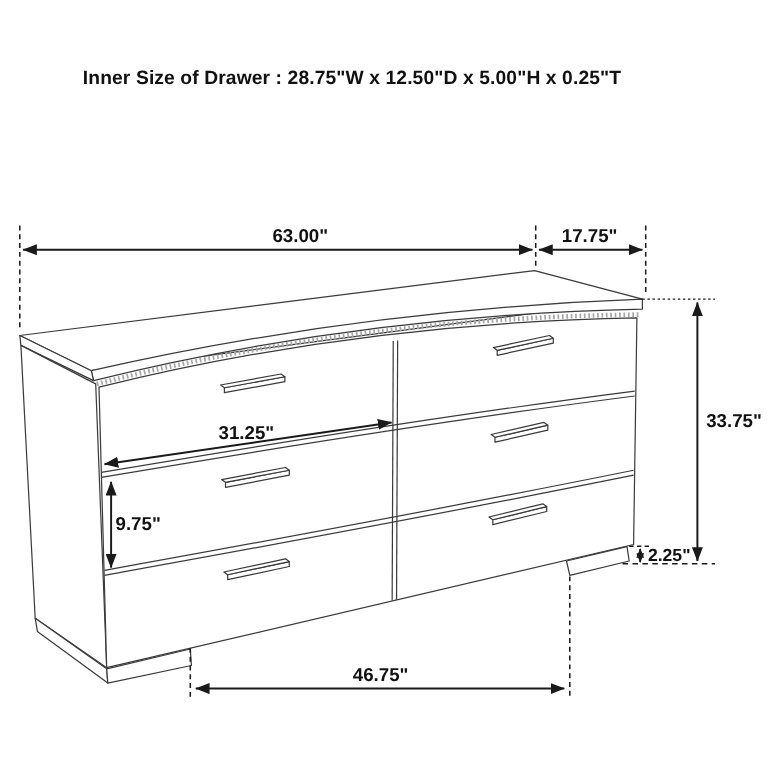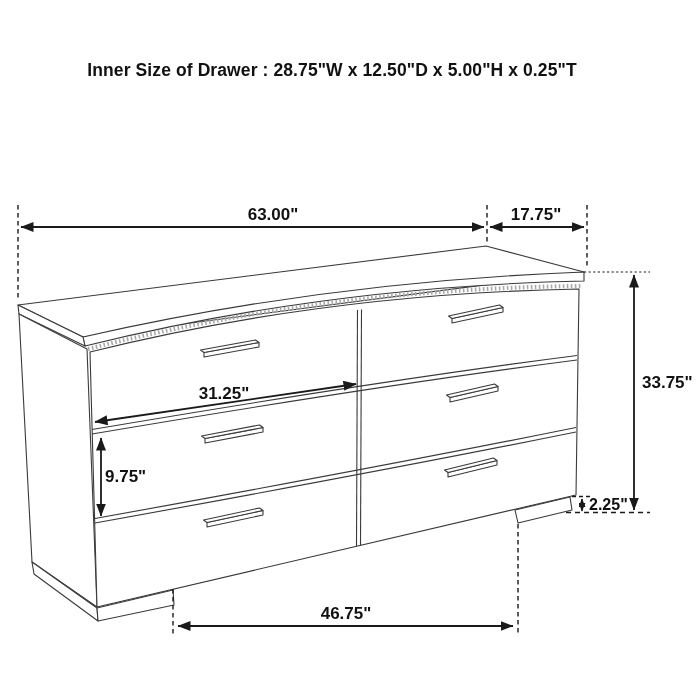--- a/index.html
+++ b/index.html
@@ -4,21 +4,21 @@
 <style>
   html,body{margin:0;padding:0;}
   body{
     width:700px;height:700px;
     background:#ffffff;
     font-family:"Liberation Sans","DejaVu Sans",sans-serif;
     position:relative;overflow:hidden;
   }
   .stage{position:absolute;inset:0;width:700px;height:700px;}
   .title{
-    position:absolute;top:60px;left:12px;width:640px;
+    position:absolute;top:60px;left:0;width:640px;
     text-align:center;
     font-size:17.5px;font-weight:bold;color:#111;
     letter-spacing:0.1px;
   }
   svg{position:absolute;top:0;left:0;}
   .dim-label{
     font-family:"Liberation Sans","DejaVu Sans",sans-serif;
     font-size:17px;font-weight:bold;fill:#111;
   }
   .dim-label.small{font-size:16px;}

